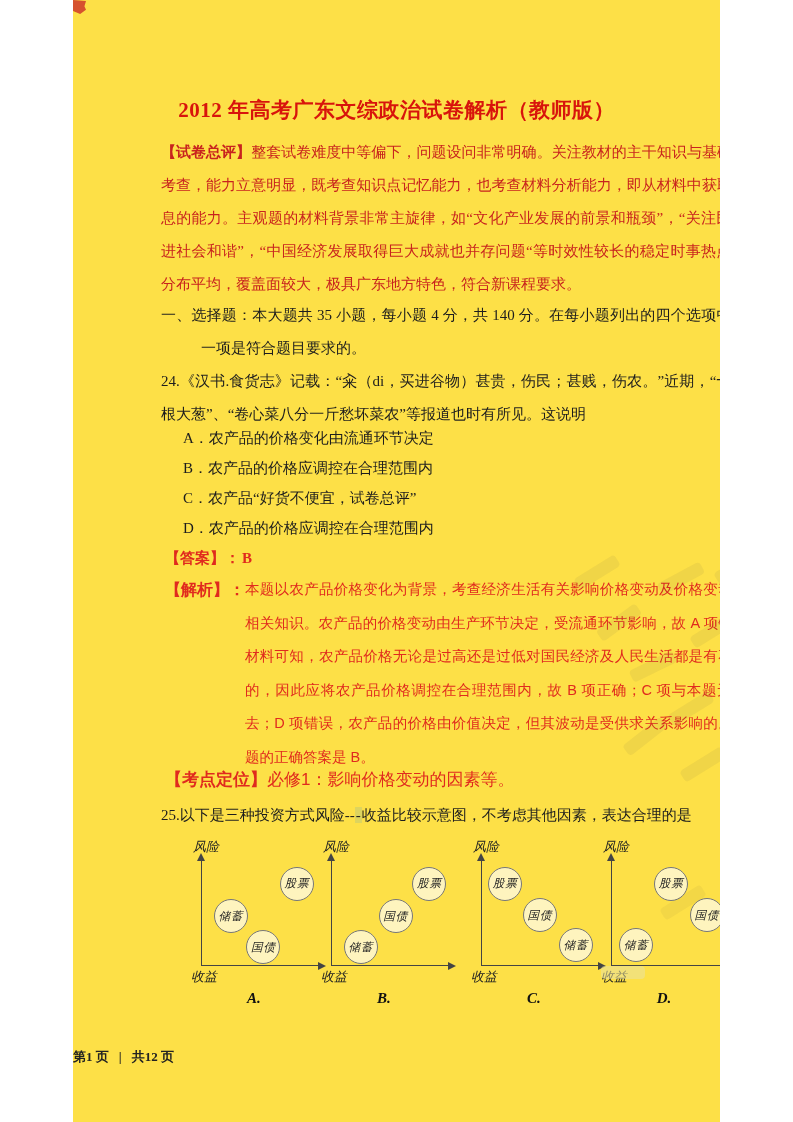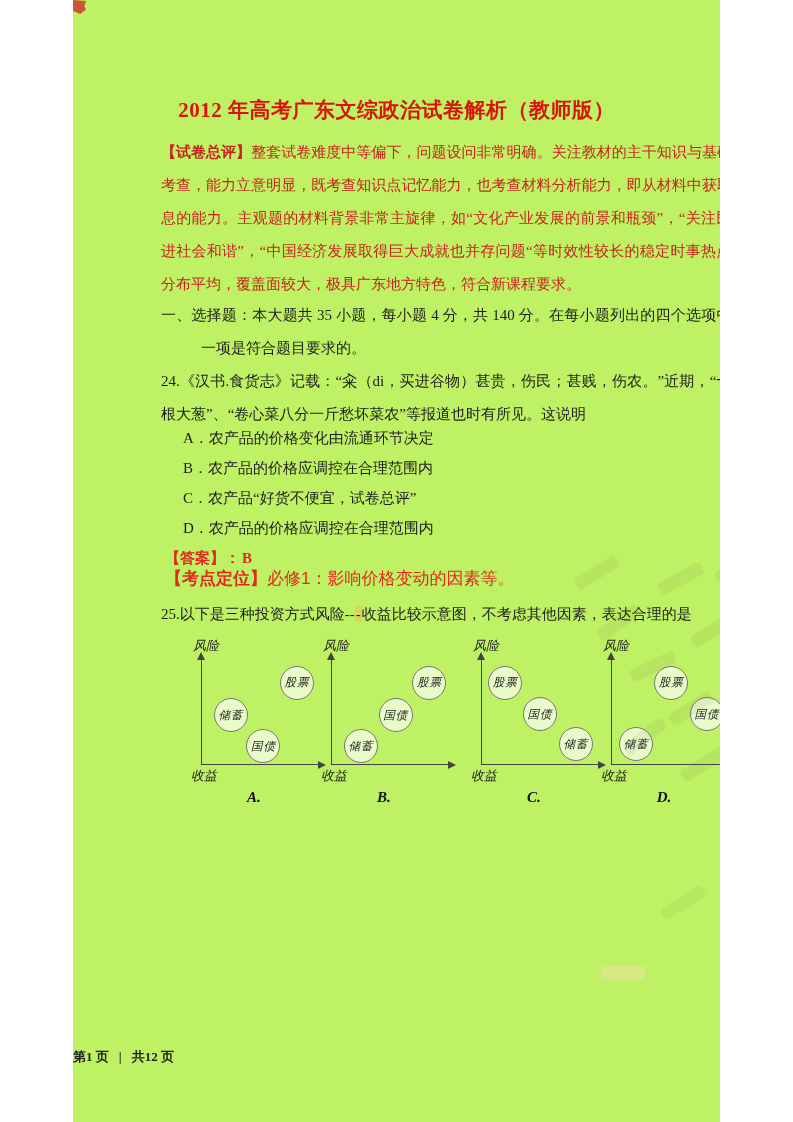--- a/index.html
+++ b/index.html
@@ -1,20 +1,20 @@
 <!DOCTYPE html>
 <html style="--title-red: #d8140c; --body-red: #c8231e; --analysis-red: #e02a1e; --text-black: #1d1d1d; --highlight-yellow: #ddd45f;"><head>
 <meta charset="utf-8">
 <style>
   html,body{margin:0;padding:0;background:#ffffff;}
   .page{
     position:relative;
     width:647px;height:1122px;
     margin:0 auto;
-    background:#bef264;
+    background:#fde047;
     overflow:hidden;
     font-family:"Liberation Serif","DejaVu Serif",serif;
     color:var(--text-black,#1d1d1d);
   }
   .corner-mark{
     position:absolute;left:0;top:0;width:13px;height:14px;
     background:#cf3a2a;opacity:.85;
     clip-path:polygon(0 0,100% 8%,88% 45%,100% 70%,55% 100%,0 78%);
   }
   .title{
@@ -133,20 +133,24 @@
 
     <div class="options" id="q24-options">
         <div class="option">A．农产品的价格变化由流通环节决定</div>
         <div class="option">B．农产品的价格应调控在合理范围内</div>
         <div class="option">C．农产品“好货不便宜，试卷总评”</div>
         <div class="option">D．农产品的价格应调控在合理范围内</div>
       </div>
 
     <p class="answer-line"><span class="rlabel">【答案】：</span><span class="ans">B</span></p>
 
+    <div class="analysis">
+      <span class="rlabel">【解析】：</span>
+      <p class="analysis-text">本题以农产品价格变化为背景，考查经济生活有关影响价格变动及价格变动的影响相关知识。农产品的价格变动由生产环节决定，受流通环节影响，故 A 项错误；由材料可知，农产品价格无论是过高还是过低对国民经济及人民生活都是有不利影响的，因此应将农产品价格调控在合理范围内，故 B 项正确；C 项与本题无关，舍去；D 项错误，农产品的价格由价值决定，但其波动是受供求关系影响的。因此本题的正确答案是 B。</p>
+    </div>
 
     <p class="keypoint"><span class="rlabel">【考点定位】</span><span>必修1：影响价格变动的因素等。</span></p>
 
     <p class="stem q25stem"><span>25.以下是三种投资方式风险--</span><span class="hl">-</span><span>收益比较示意图，不考虑其他因素，表达合理的是</span></p>
 
     <div class="charts" id="charts-row">
         <div class="chart-cell c0">
           <div class="ylab">风险</div>
           <div class="plot">
             <div class="yarrow"></div>

